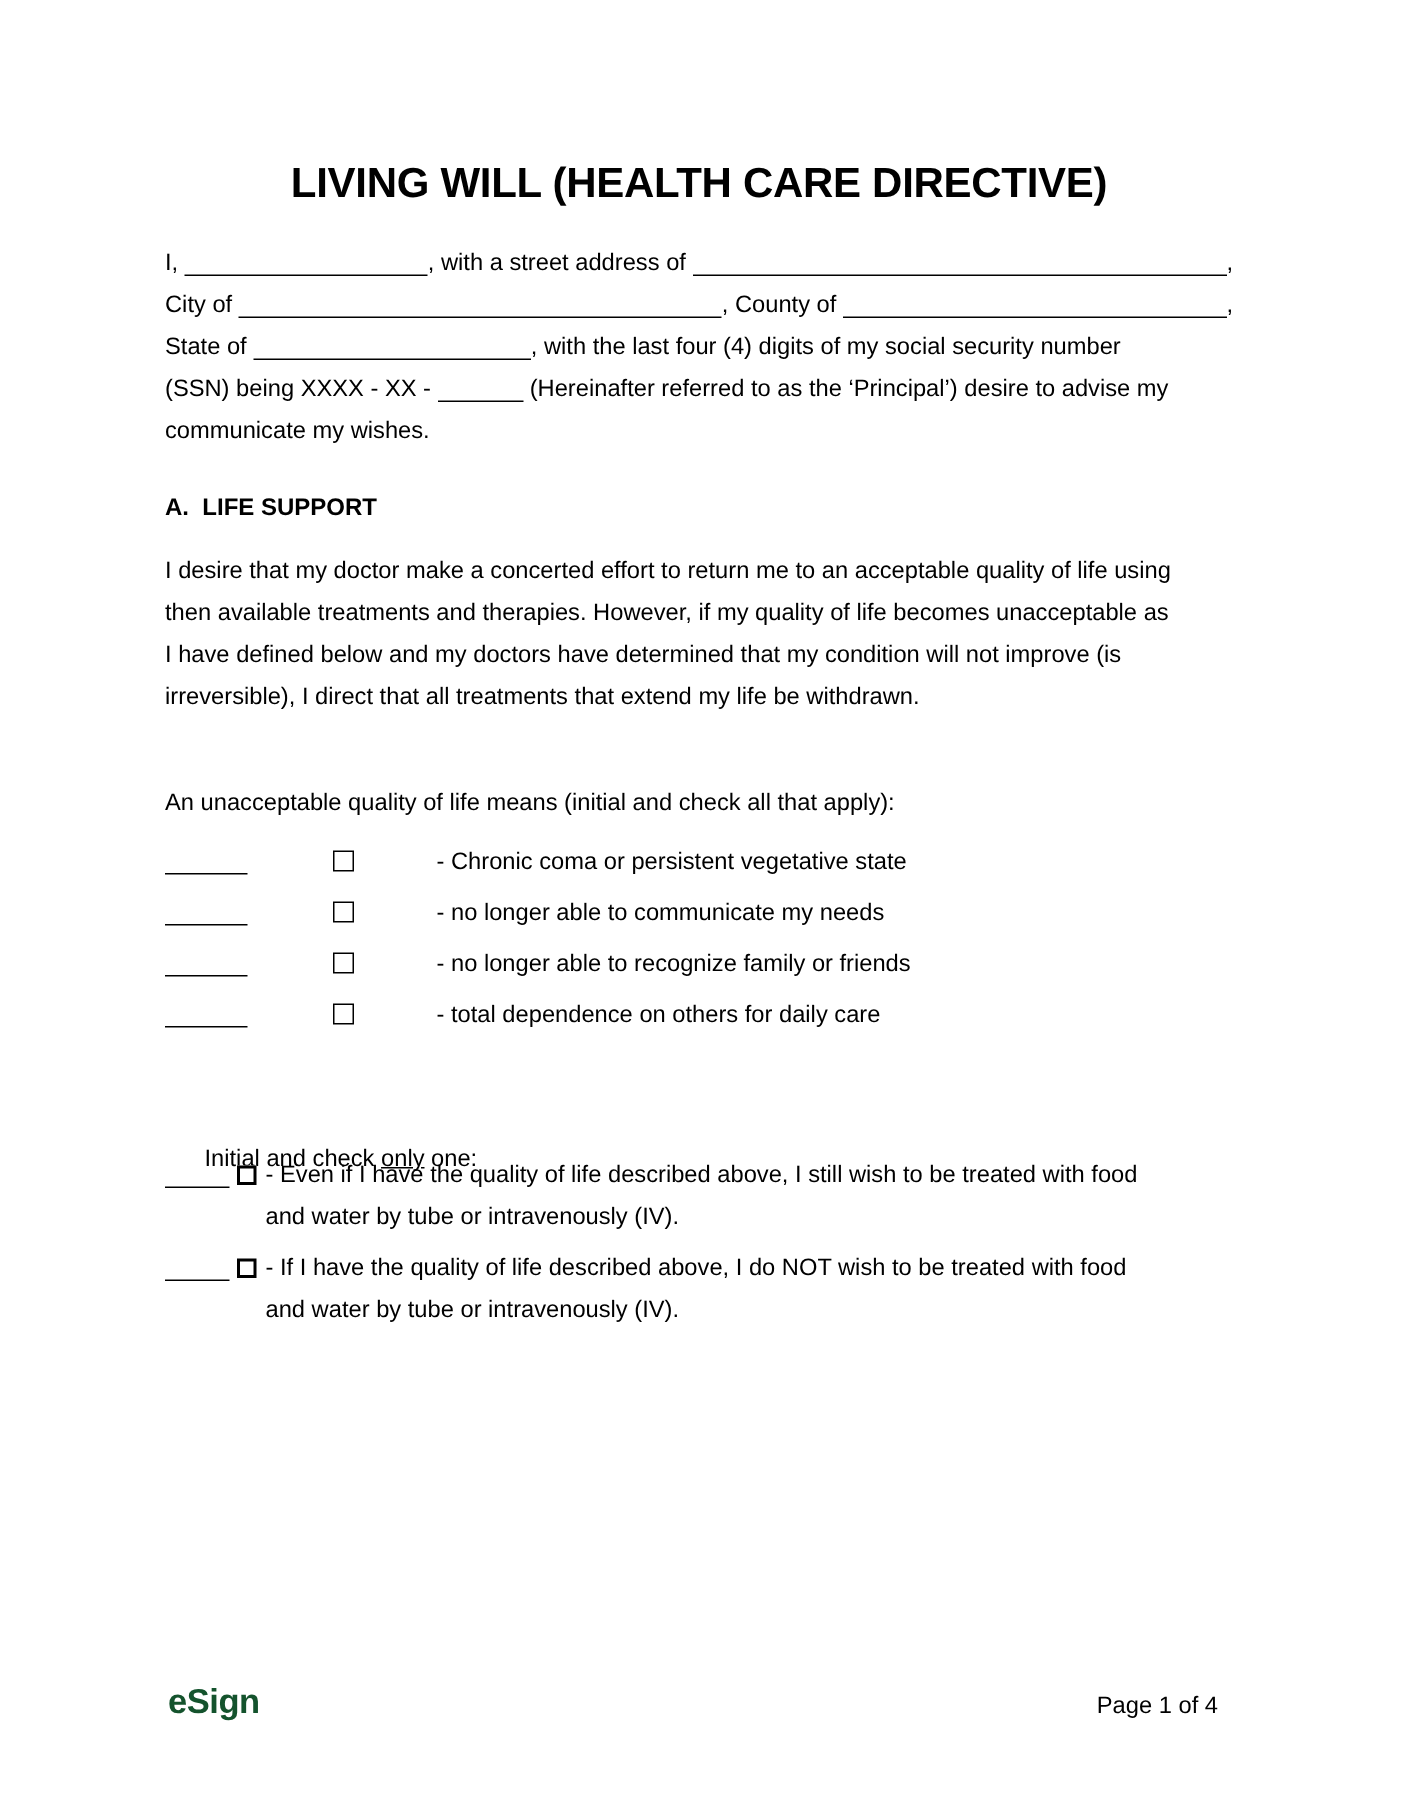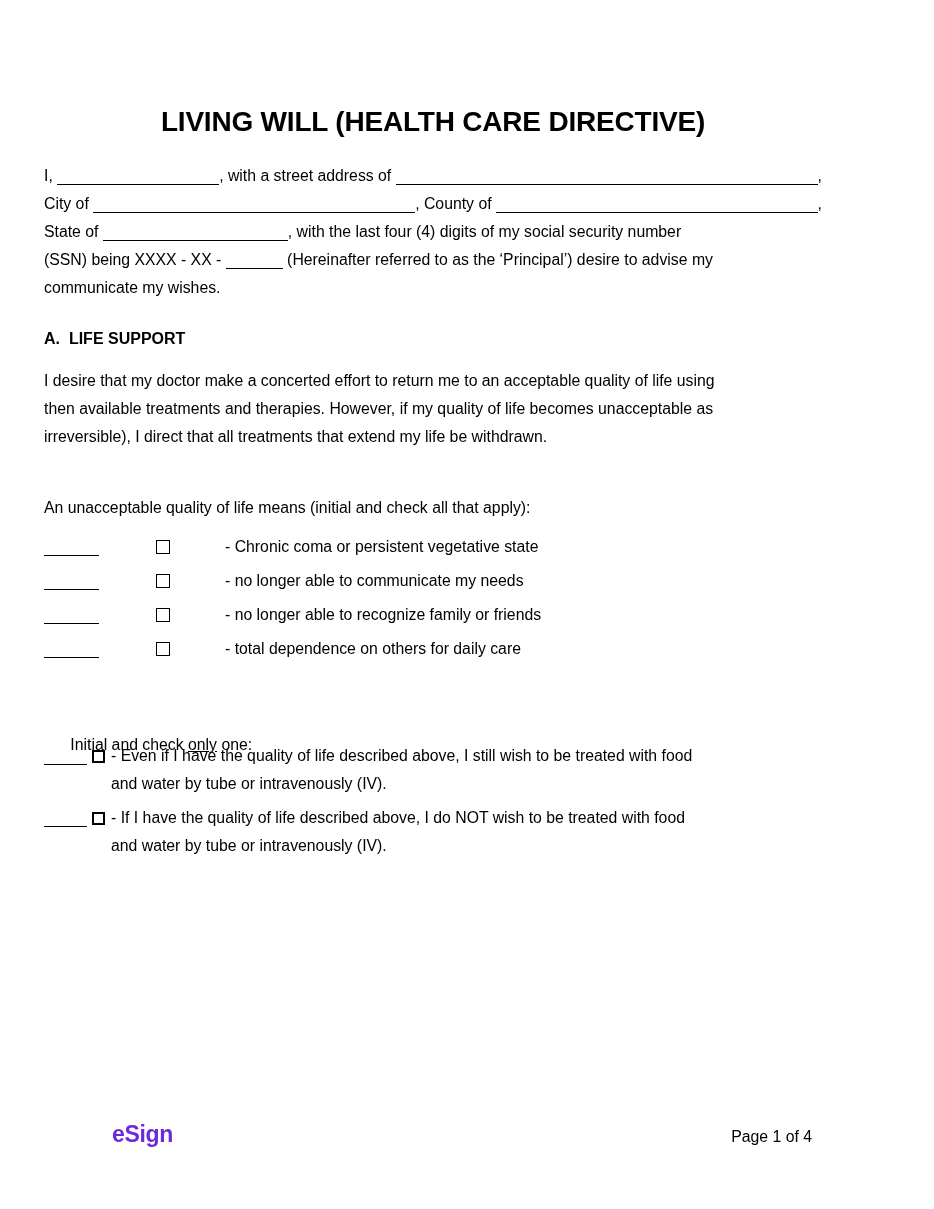--- a/index.html
+++ b/index.html
@@ -8,21 +8,21 @@
     position: relative;
     width: 934px;
     height: 1209px;
     background: #ffffff;
     color: #000000;
     font-family: "Liberation Sans", "DejaVu Sans", sans-serif;
     font-size: 15.8px;
     line-height: 28px;
     overflow: hidden;
   }
-  .content { padding: 0 112px 0 44px; }
+  .content { padding: 0 112px 0 110px; }
 
   .doc-title {
     margin-top: 104px;
     text-align: center;
     font-size: 28px;
     font-weight: 700;
     line-height: 36px;
     letter-spacing: -0.2px;
     white-space: pre;
   }
@@ -96,21 +96,21 @@
     right: 122px;
     top: 1120px;
     display: flex;
     justify-content: space-between;
     align-items: baseline;
   }
   .brand {
     font-size: 23px;
     font-weight: 700;
     letter-spacing: -0.3px;
-    color: #6d28d9;
+    color: #14532d;
     line-height: 28px;
   }
   .page-label { font-size: 15.8px; line-height: 28px; }
 </style>
 </head>
 <body>
 
 <div class="page">
   <div class="content">
 
@@ -143,20 +143,21 @@
         <span class="seg"> (Hereinafter referred to as the ‘Principal’) desire to advise my</span>
       </div>
       <div class="textline">communicate my wishes.</div>
     </div>
 
     <h2 class="h-section">A.  LIFE SUPPORT</h2>
 
     <div class="para-body">
       <div class="textline">I desire that my doctor make a concerted effort to return me to an acceptable quality of life using</div>
       <div class="textline">then available treatments and therapies. However, if my quality of life becomes unacceptable as</div>
+      <div class="textline">I have defined below and my doctors have determined that my condition will not improve (is</div>
       <div class="textline">irreversible), I direct that all treatments that extend my life be withdrawn.</div>
     </div>
 
     <div class="checklist-intro">An unacceptable quality of life means (initial and check all that apply):</div>
 
     <div class="checklist">
       <div class="check-row">
         <span class="blank w-initials"></span>
         <span class="cb"></span>
         <span class="seg">- Chronic coma or persistent vegetative state</span>

